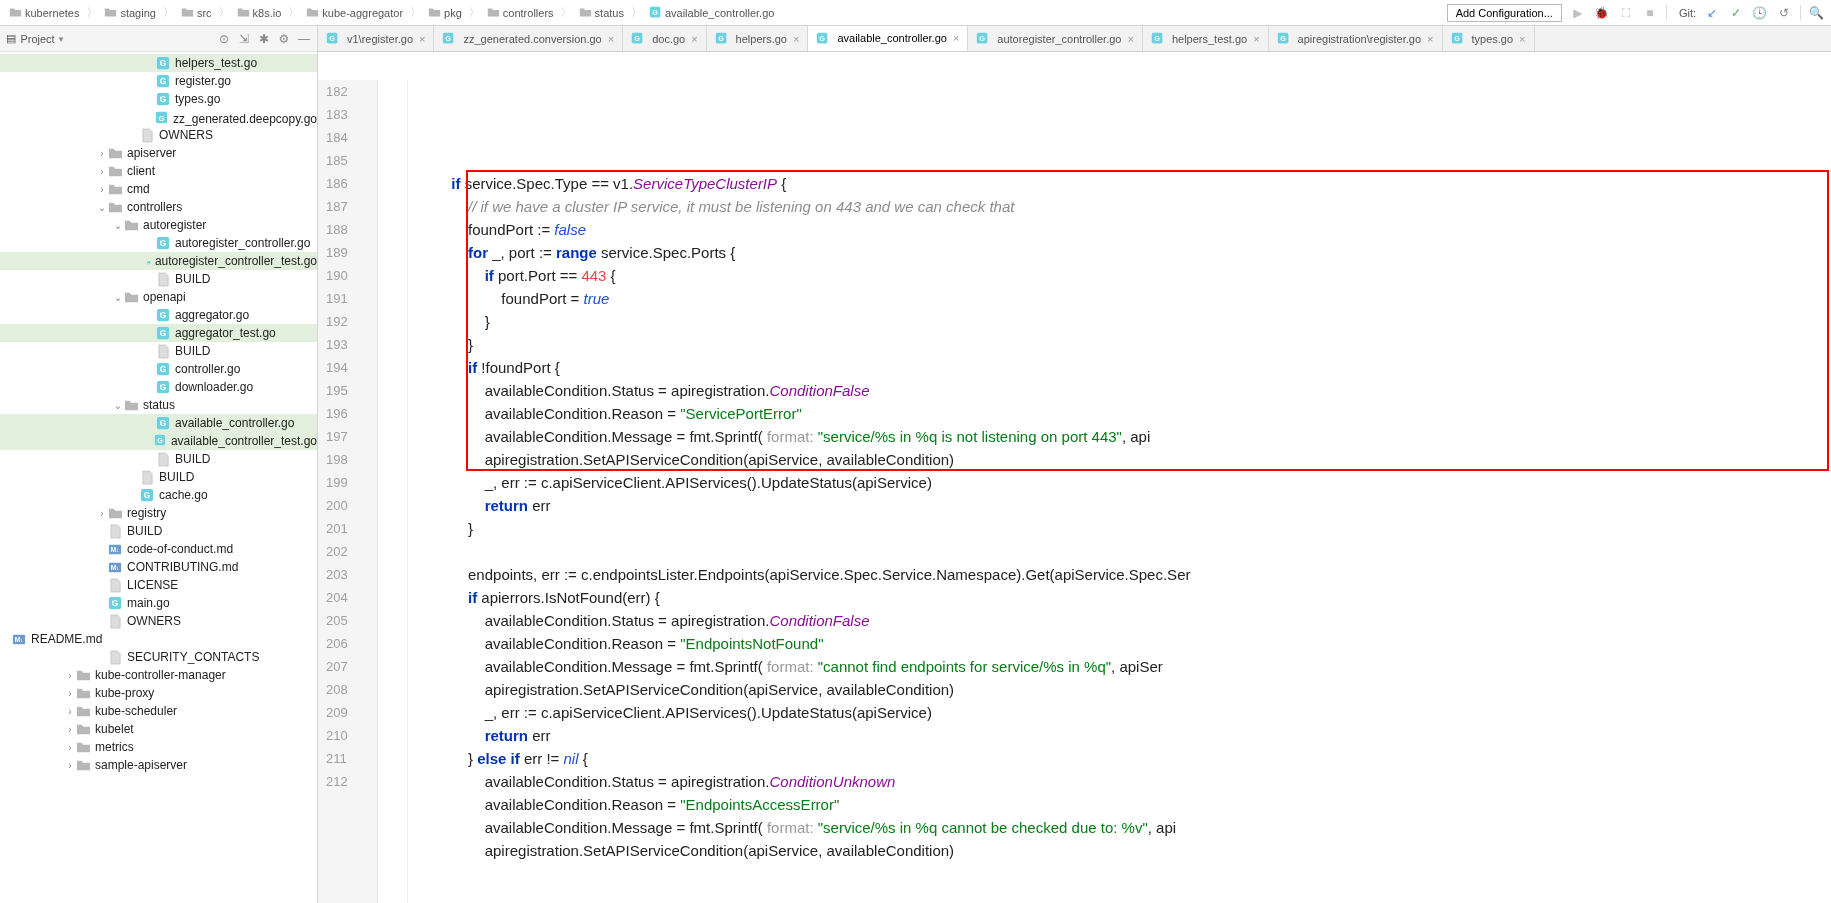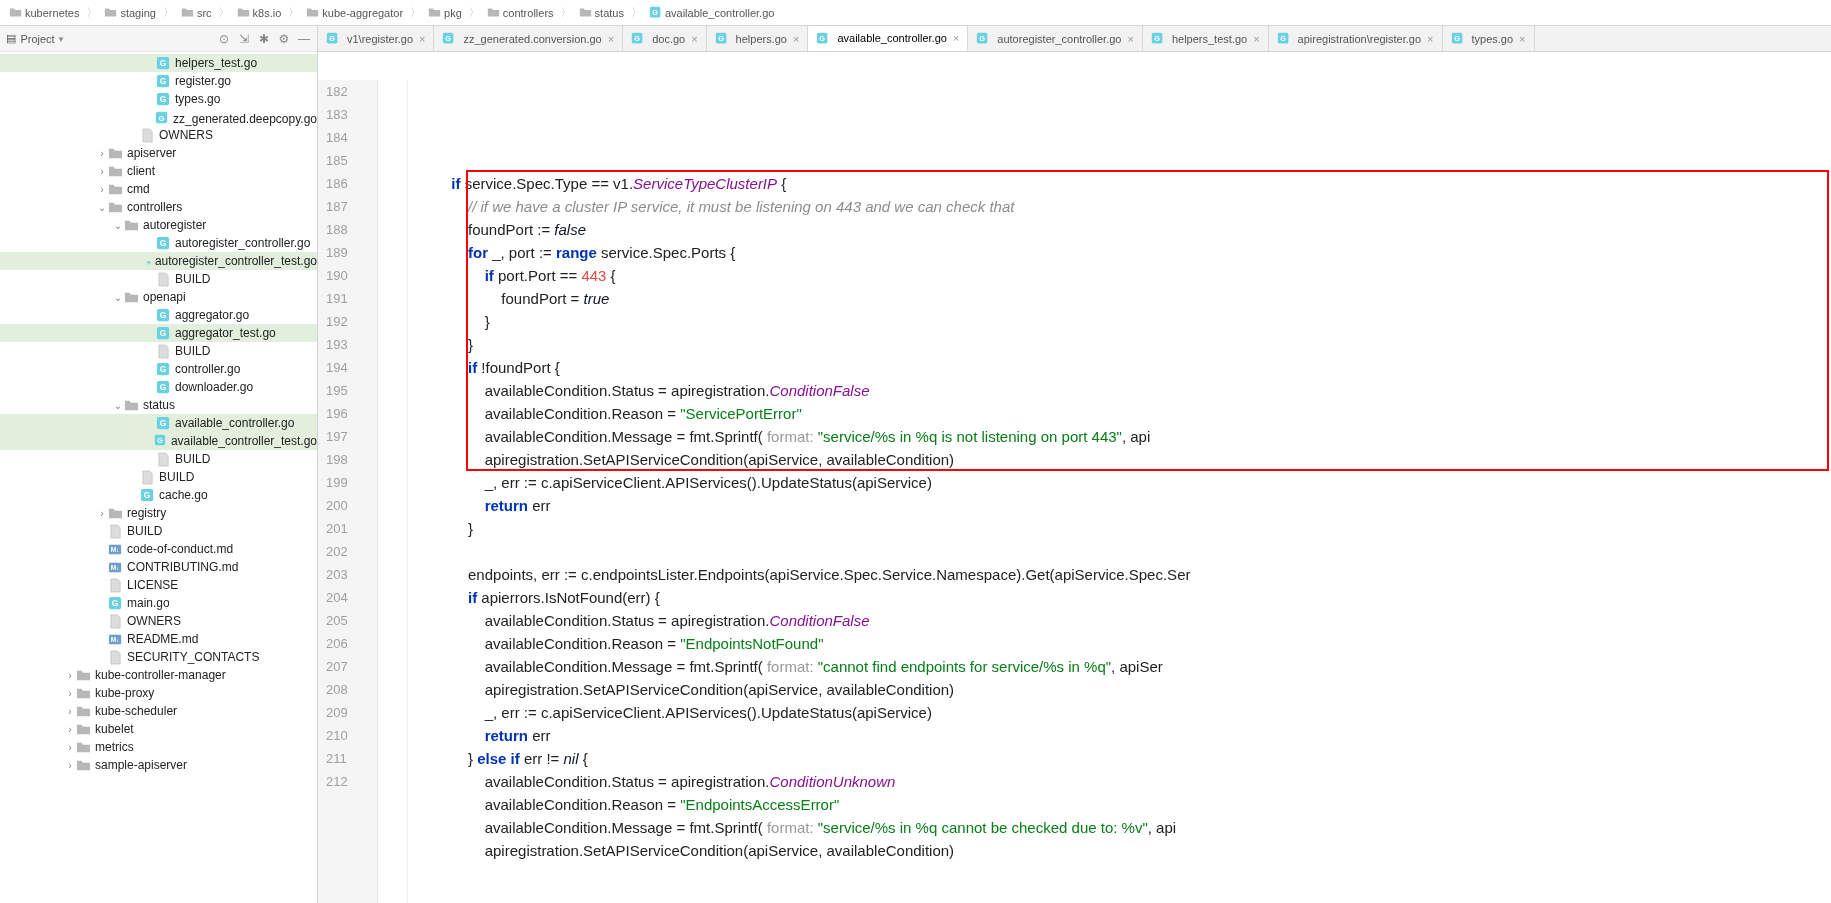--- a/index.html
+++ b/index.html
@@ -29,21 +29,21 @@
 .tabs{height:26px;display:flex;align-items:stretch;background:#f2f2f2;border-bottom:1px solid #d0d0d0;overflow:hidden;}
 .tab{display:flex;align-items:center;gap:4px;padding:0 8px;border-right:1px solid #d8d8d8;background:#f2f2f2;font-size:11px;color:#555;cursor:pointer;white-space:nowrap;}
 .tab.active{background:#fff;border-bottom:2px solid #fff;color:#000;margin-bottom:-1px;}
 .tab .cls{color:#999;font-size:11px;margin-left:2px;}
 .code-wrap{flex:1;display:flex;overflow:auto;background:#fff;}
 .gutter{width:60px;background:#f5f5f5;border-right:1px solid #e4e4e4;padding:0 8px;color:#a0a0a0;font-family:"JetBrains Mono",Consolas,monospace;font-size:13px;line-height:23px;user-select:none;}
 .gut-extra{width:30px;background:#fff;border-right:1px solid #eee;}
 .code{flex:1;font-family:"JetBrains Mono",Consolas,monospace;font-size:15px;line-height:23px;padding:0 10px;white-space:pre;color:#222;position:relative;}
 .code-line{height:23px;}
 .kw{color:#0033b3;font-weight:bold;}
-.lit{color:#0f172a;font-style:italic;}
+.lit{color:#1d4ed8;font-style:italic;}
 .ident{color:#871094;font-style:italic;}
 .str{color:#067d17;}
 .cmt{color:#8c8c8c;font-style:italic;}
 .num{color:#ef4444;}
 .hint{color:#999;font-style:normal;}
 .redbox{position:absolute;border:2px solid red;pointer-events:none;}
 .watermark{position:absolute;bottom:10px;right:30px;color:#ddd;font-size:14px;pointer-events:none;}
 </style>
 </head>
 <body>
@@ -125,20 +125,35 @@
         <span>status</span>
       </span>
       <span class="bc-sep">〉</span>
       <span class="bc-item">
         <span class="bc-icon"><svg viewBox="0 0 16 16">
             <use href="#i-go"></use>
           </svg></span>
         <span>available_controller.go</span>
       </span>
     </div>
+  <div class="topbar-actions">
+    <button class="add-config">Add Configuration...</button>
+    <span class="act-icon" style="color:#c0c0c0">▶</span>
+    <span class="act-icon" style="color:#c0c0c0">🐞</span>
+    <span class="act-icon" style="color:#c0c0c0">⛶</span>
+    <span class="act-icon" style="color:#c0c0c0">■</span>
+    <span style="width:1px;height:16px;background:#ddd"></span>
+    <span class="git-lbl">Git:</span>
+    <span class="act-icon" style="color:#4a90d9">↙</span>
+    <span class="act-icon" style="color:#4caf50">✓</span>
+    <span class="act-icon" style="color:#888">🕓</span>
+    <span class="act-icon" style="color:#888">↺</span>
+    <span style="width:1px;height:16px;background:#ddd"></span>
+    <span class="act-icon" style="color:#4a90d9">🔍</span>
+  </div>
 </div>
 
 <div class="body">
   <div class="sidebar">
     <div class="side-hdr">
       <div class="side-title">
         <span>▤</span>
         <span>Project</span>
         <span style="color:#888;font-size:9px">▾</span>
       </div>
@@ -368,21 +383,21 @@
             </svg></span>
           <span class="tree-lbl">main.go</span>
         </div>
         <div class="tree-node" style="padding-left: 96px;">
           <span class="tree-arrow"></span>
           <span class="tree-icon"><svg viewBox="0 0 16 16">
               <use href="#i-file"></use>
             </svg></span>
           <span class="tree-lbl">OWNERS</span>
         </div>
-        <div class="tree-node" style="padding-left: 96px;">
+        <div class="tree-node" style="">
           <span class="tree-arrow"></span>
           <span class="tree-icon"><svg viewBox="0 0 16 16">
               <use href="#i-md"></use>
             </svg></span>
           <span class="tree-lbl">README.md</span>
         </div>
         <div class="tree-node" style="padding-left: 96px;">
           <span class="tree-arrow"></span>
           <span class="tree-icon"><svg viewBox="0 0 16 16">
               <use href="#i-file"></use>

